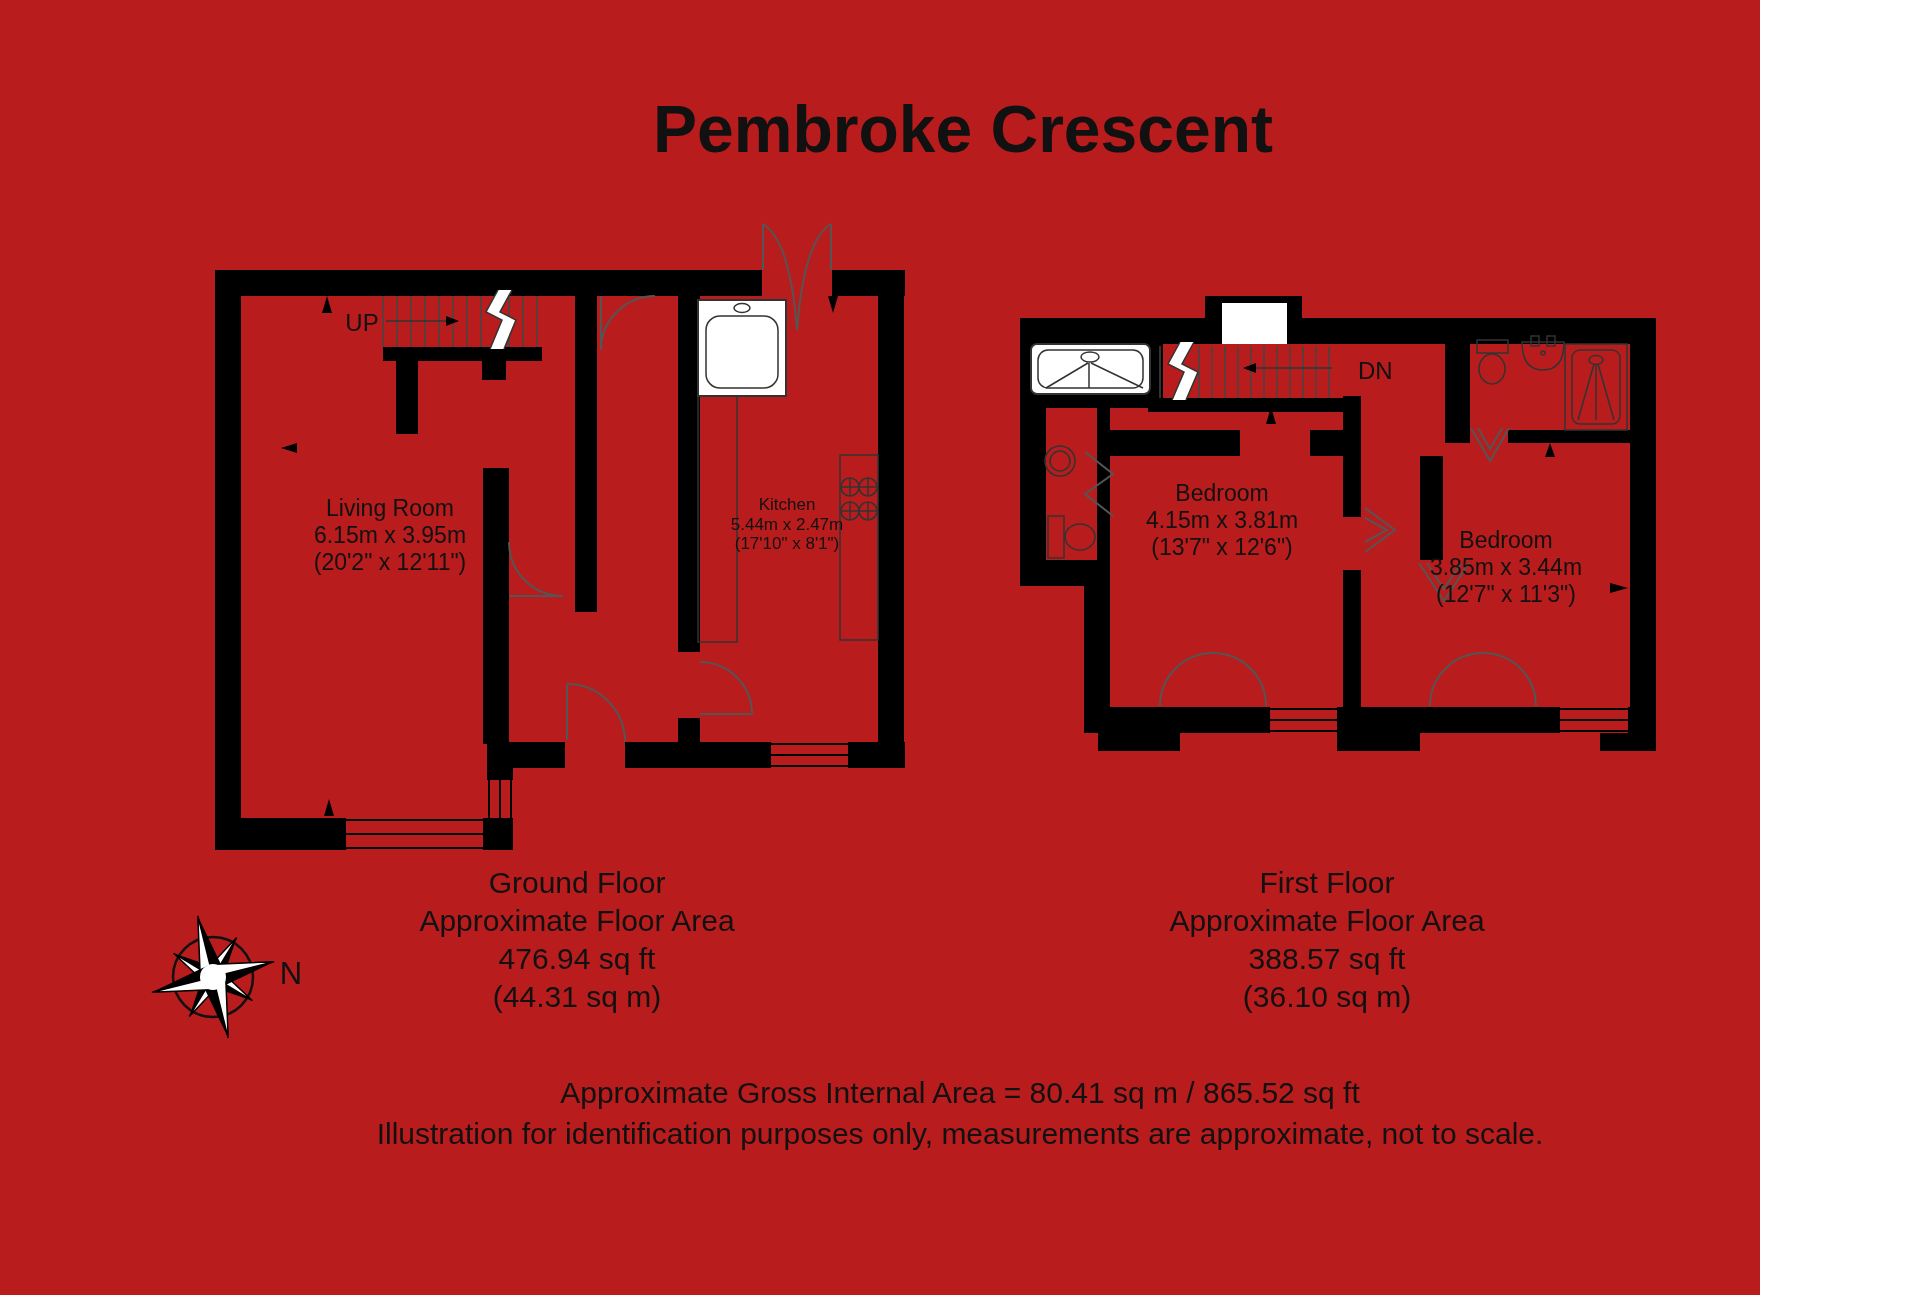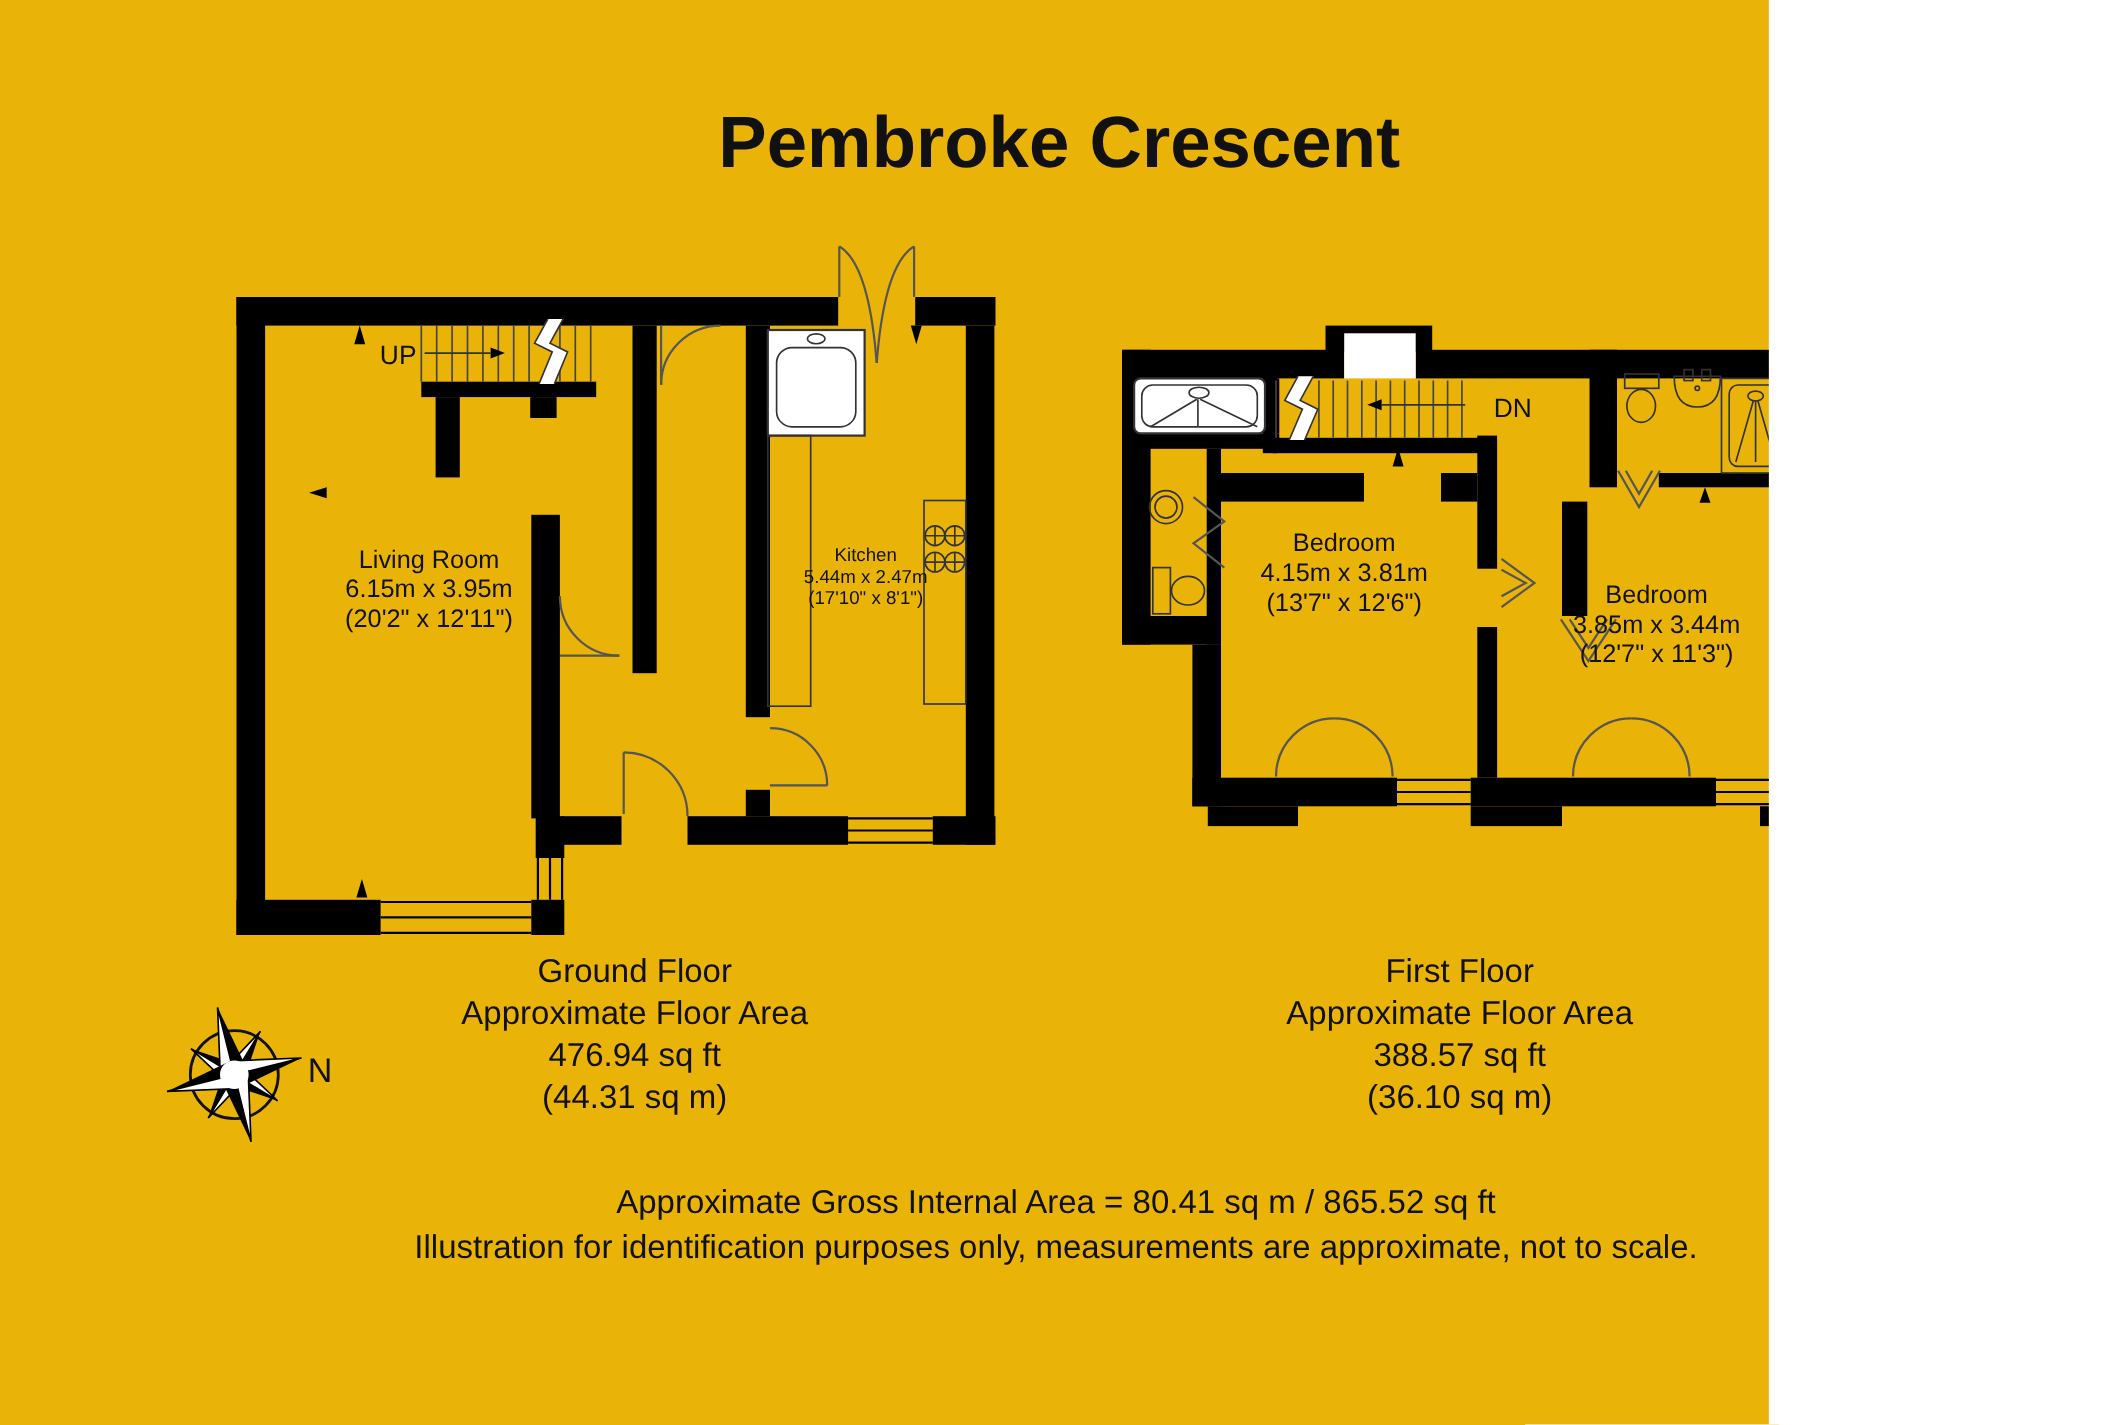--- a/index.html
+++ b/index.html
@@ -1,16 +1,16 @@
 <!DOCTYPE html>
 <html><head>
 <meta charset="utf-8">
 <style>
   html,body{margin:0;padding:0;background:#fff;}
-  .page{position:relative;width:1608px;height:1295px;background:#eab308;overflow:hidden;
+  .page{position:relative;width:1760px;height:1295px;background:#b91c1c;overflow:hidden;
         font-family:"Liberation Sans", sans-serif;}
   svg{position:absolute;left:0;top:0;}
   text{fill:#111;}
   .title{font-size:66px;font-weight:bold;}
   .room-label{font-size:23px;}
   .room-label-sm{font-size:17px;}
   .stair-label{font-size:24px;}
   .summary{font-size:30px;}
   .footer{font-size:30px;}
   .wall{fill:#000;stroke:none;}

